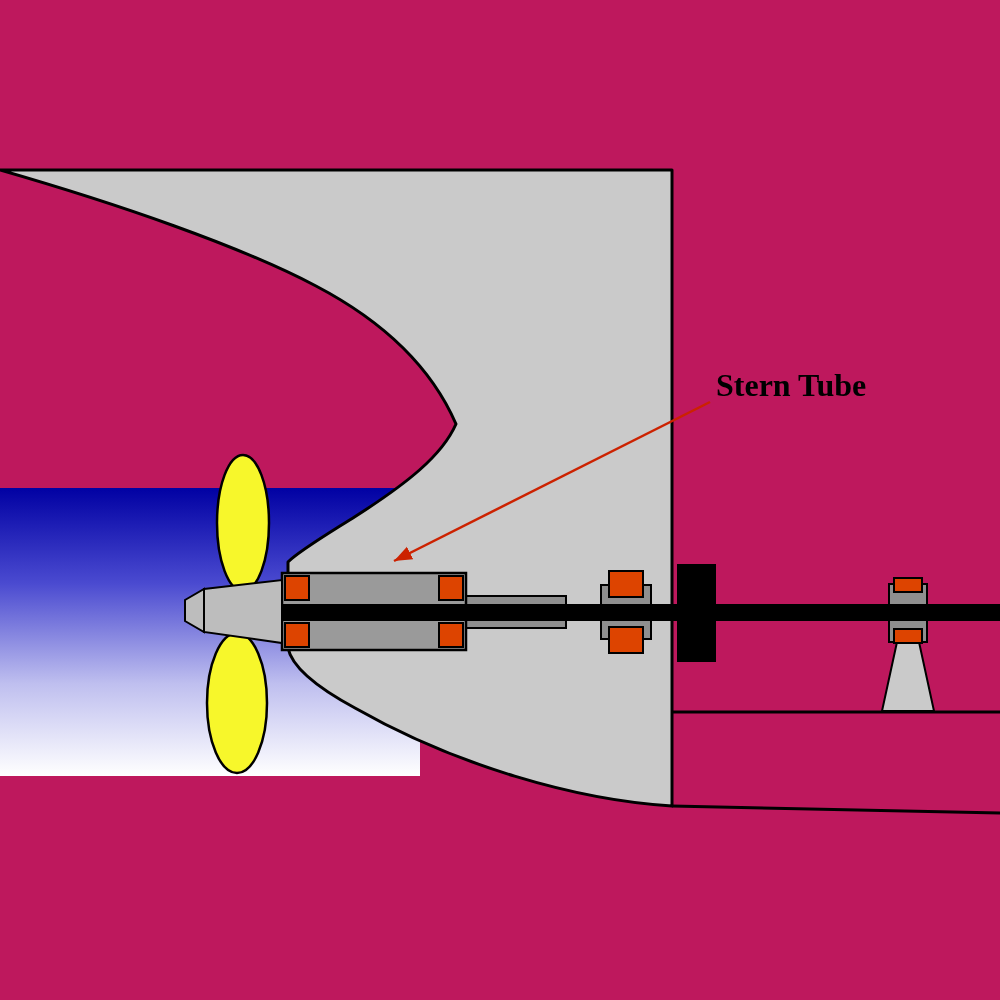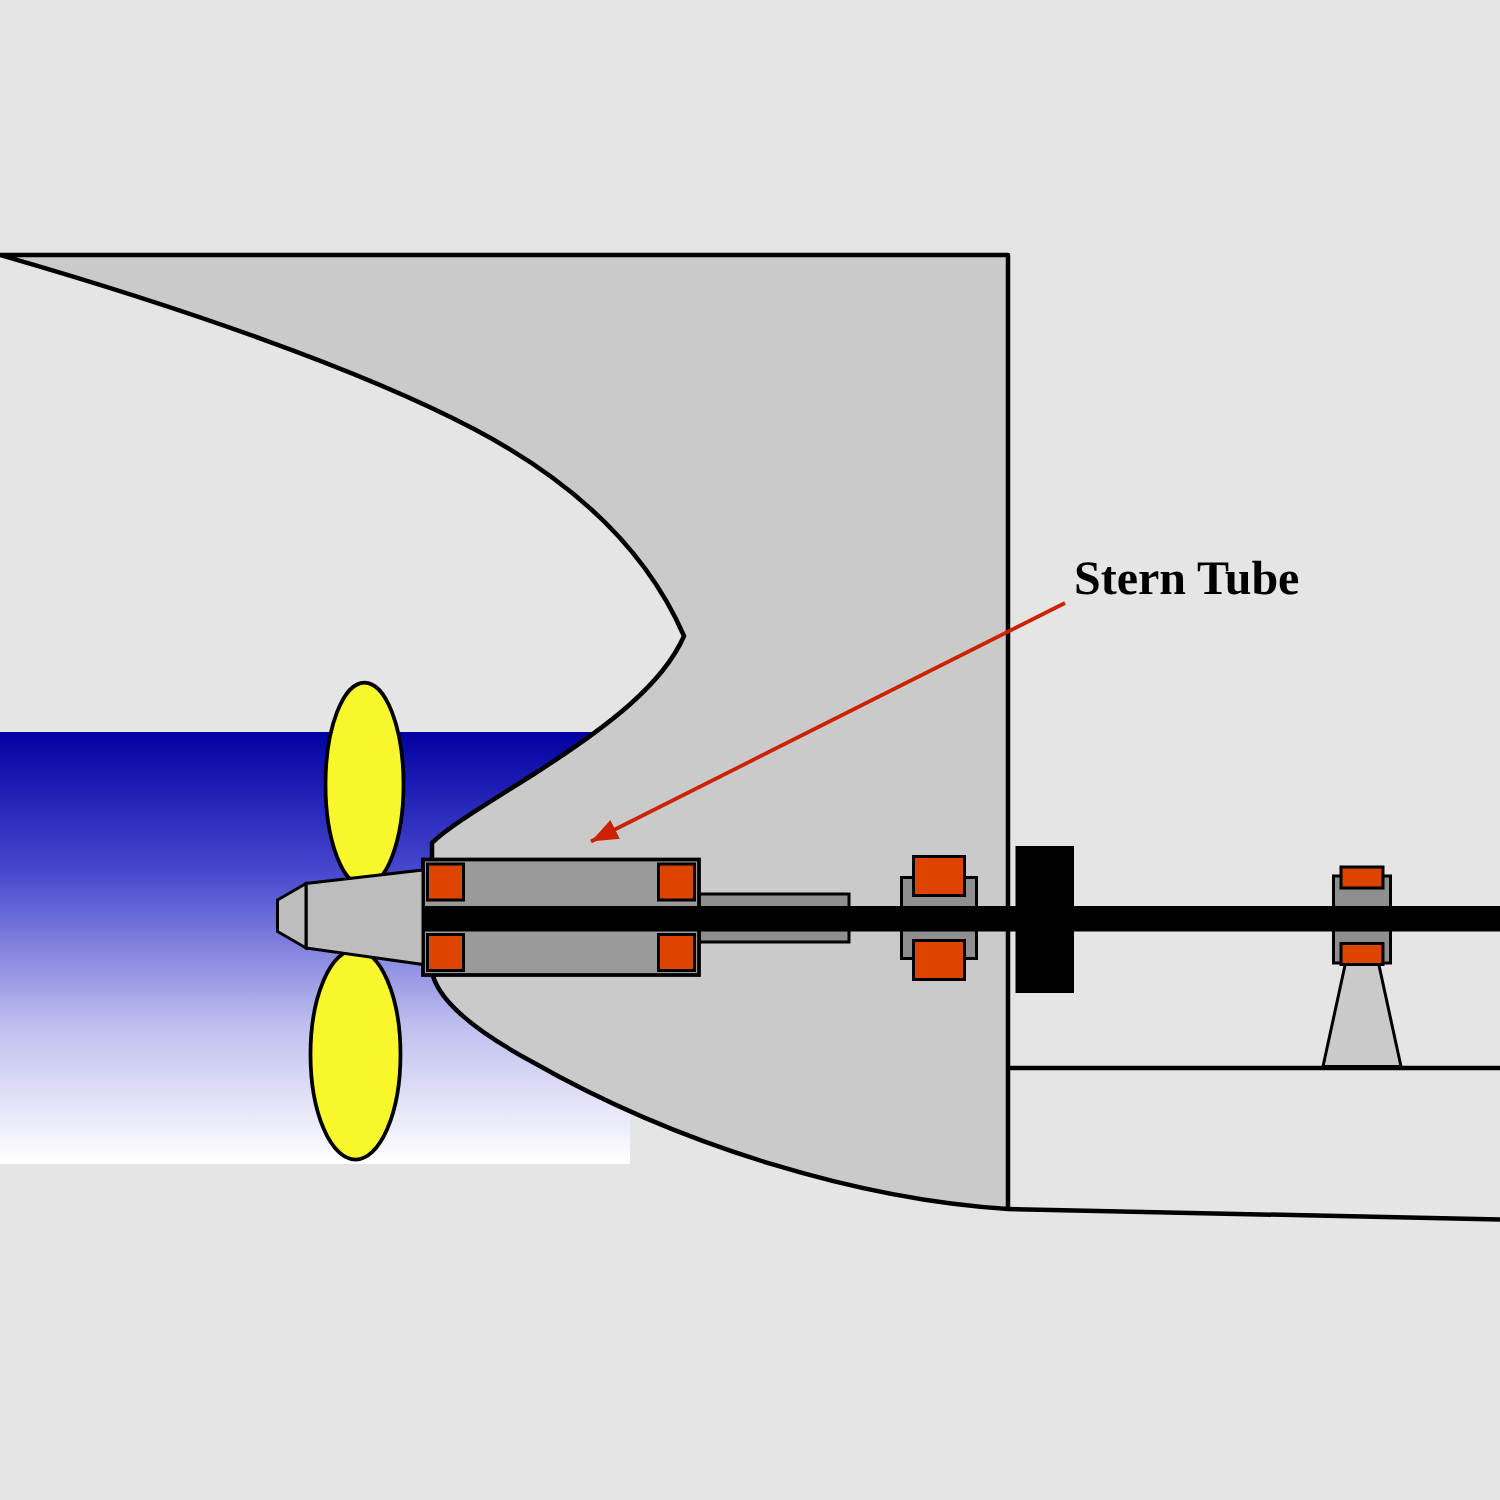--- a/index.html
+++ b/index.html
@@ -4,21 +4,21 @@
 <style>
   html, body {
     margin: 0;
     padding: 0;
     background: #ffffff;
   }
   .canvas {
     position: relative;
     width: 1000px;
     height: 1000px;
-    background: #e5e5e5;
+    background: #be185d;
     overflow: hidden;
     font-family: "Liberation Serif", serif;
   }
   svg { display: block; }
   .annotation-text {
     font-family: "Liberation Serif", serif;
     font-weight: bold;
     font-size: 32px;
     fill: #000000;
   }

